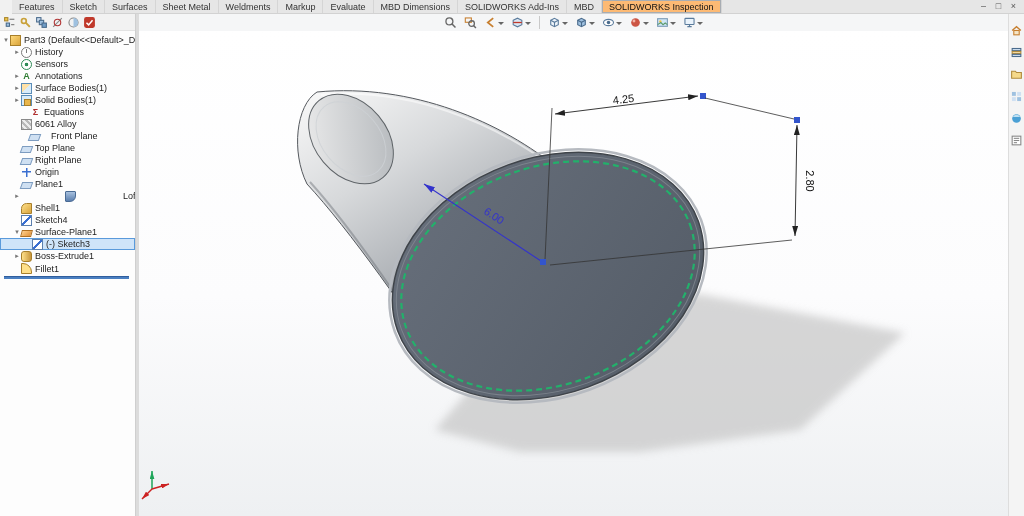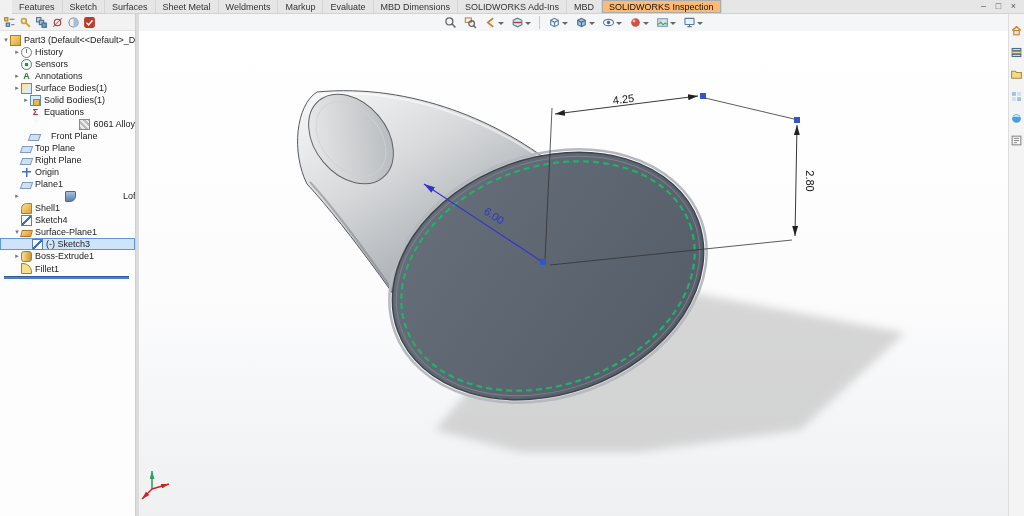--- a/index.html
+++ b/index.html
@@ -235,31 +235,31 @@
         <div class="trow" style="padding-left: 13px;">
           <span class="arrow">▸</span>
           <span class="tic ic-annotations"></span>
           <span class="tlabel">Annotations</span>
         </div>
         <div class="trow" style="padding-left: 13px;">
           <span class="arrow">▸</span>
           <span class="tic ic-surface-folder"></span>
           <span class="tlabel">Surface Bodies(1)</span>
         </div>
-        <div class="trow" style="padding-left: 22px;">
+        <div class="trow" style="padding-left: 13px;">
           <span class="arrow">▸</span>
           <span class="tic ic-solid-folder"></span>
           <span class="tlabel">Solid Bodies(1)</span>
         </div>
         <div class="trow" style="padding-left: 22px;">
           <span class="arrow"></span>
           <span class="tic ic-equations"></span>
           <span class="tlabel">Equations</span>
         </div>
-        <div class="trow" style="padding-left: 13px; justify-content: flex-end;">
+        <div class="trow" style="padding-left: 13px;">
           <span class="arrow"></span>
           <span class="tic ic-material"></span>
           <span class="tlabel">6061 Alloy</span>
         </div>
         <div class="trow" style="padding-left: 13px; gap: 8px;">
           <span class="arrow"></span>
           <span class="tic ic-plane"></span>
           <span class="tlabel">Front Plane</span>
         </div>
         <div class="trow" style="padding-left: 13px;">

